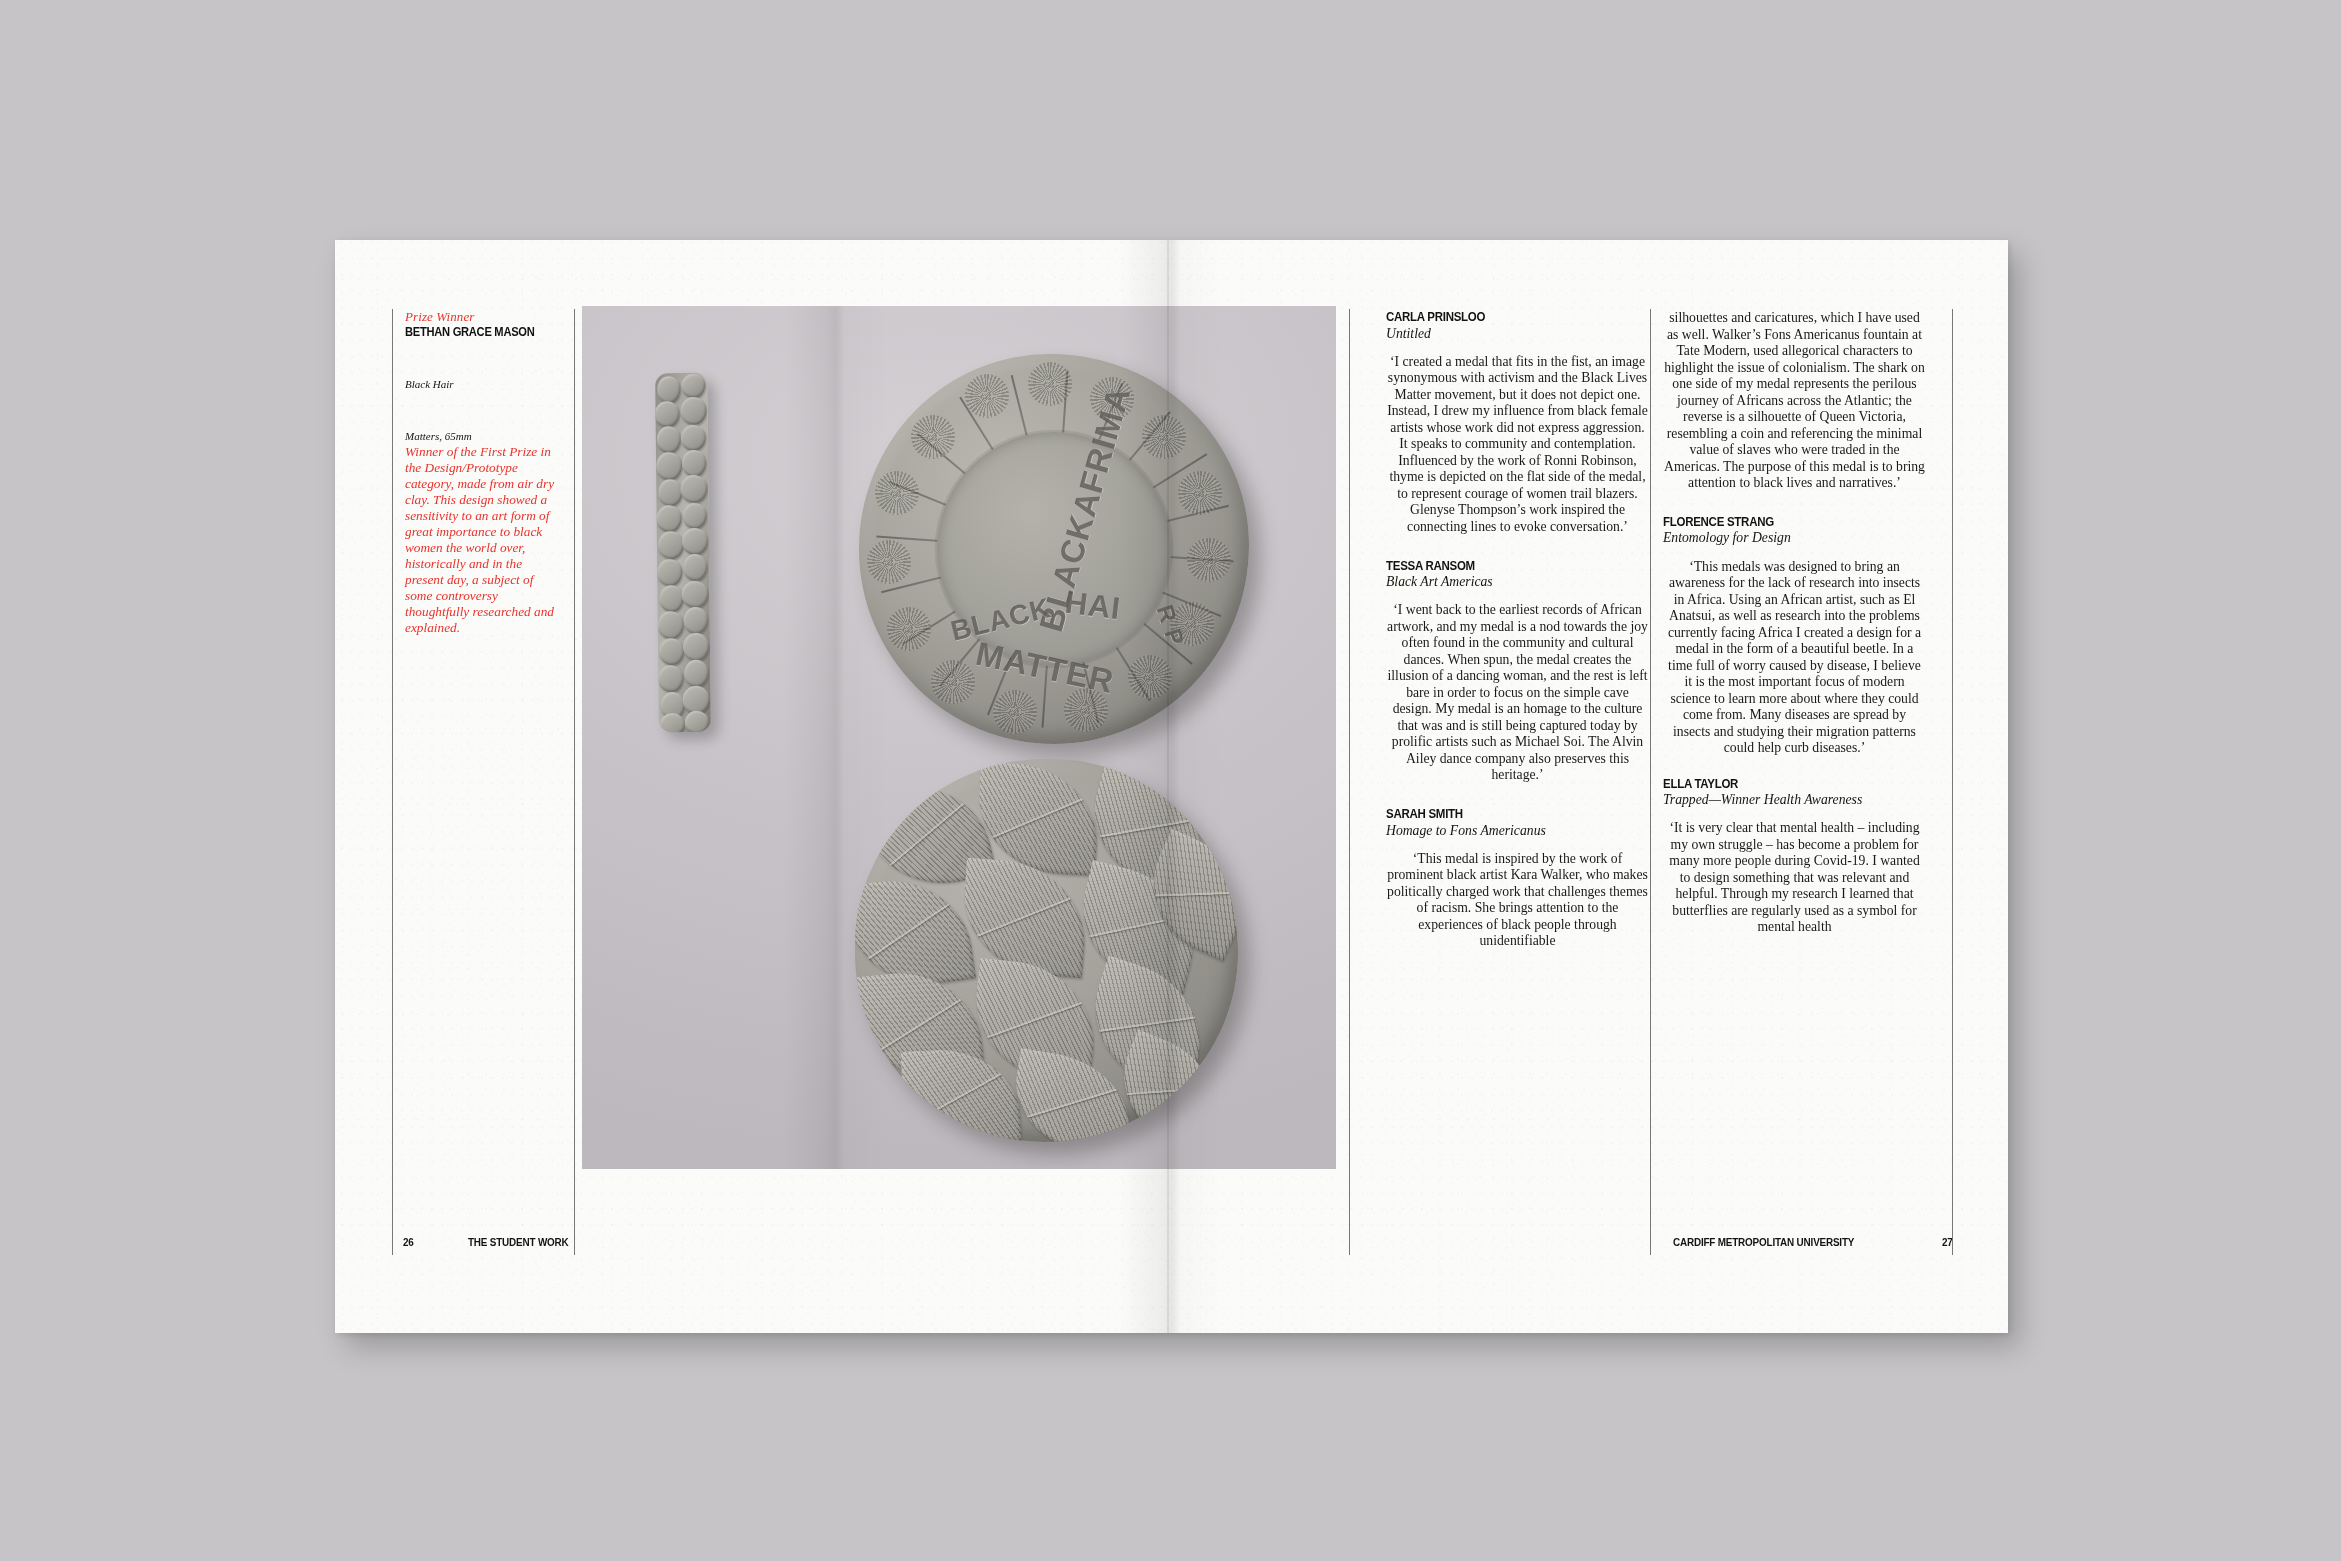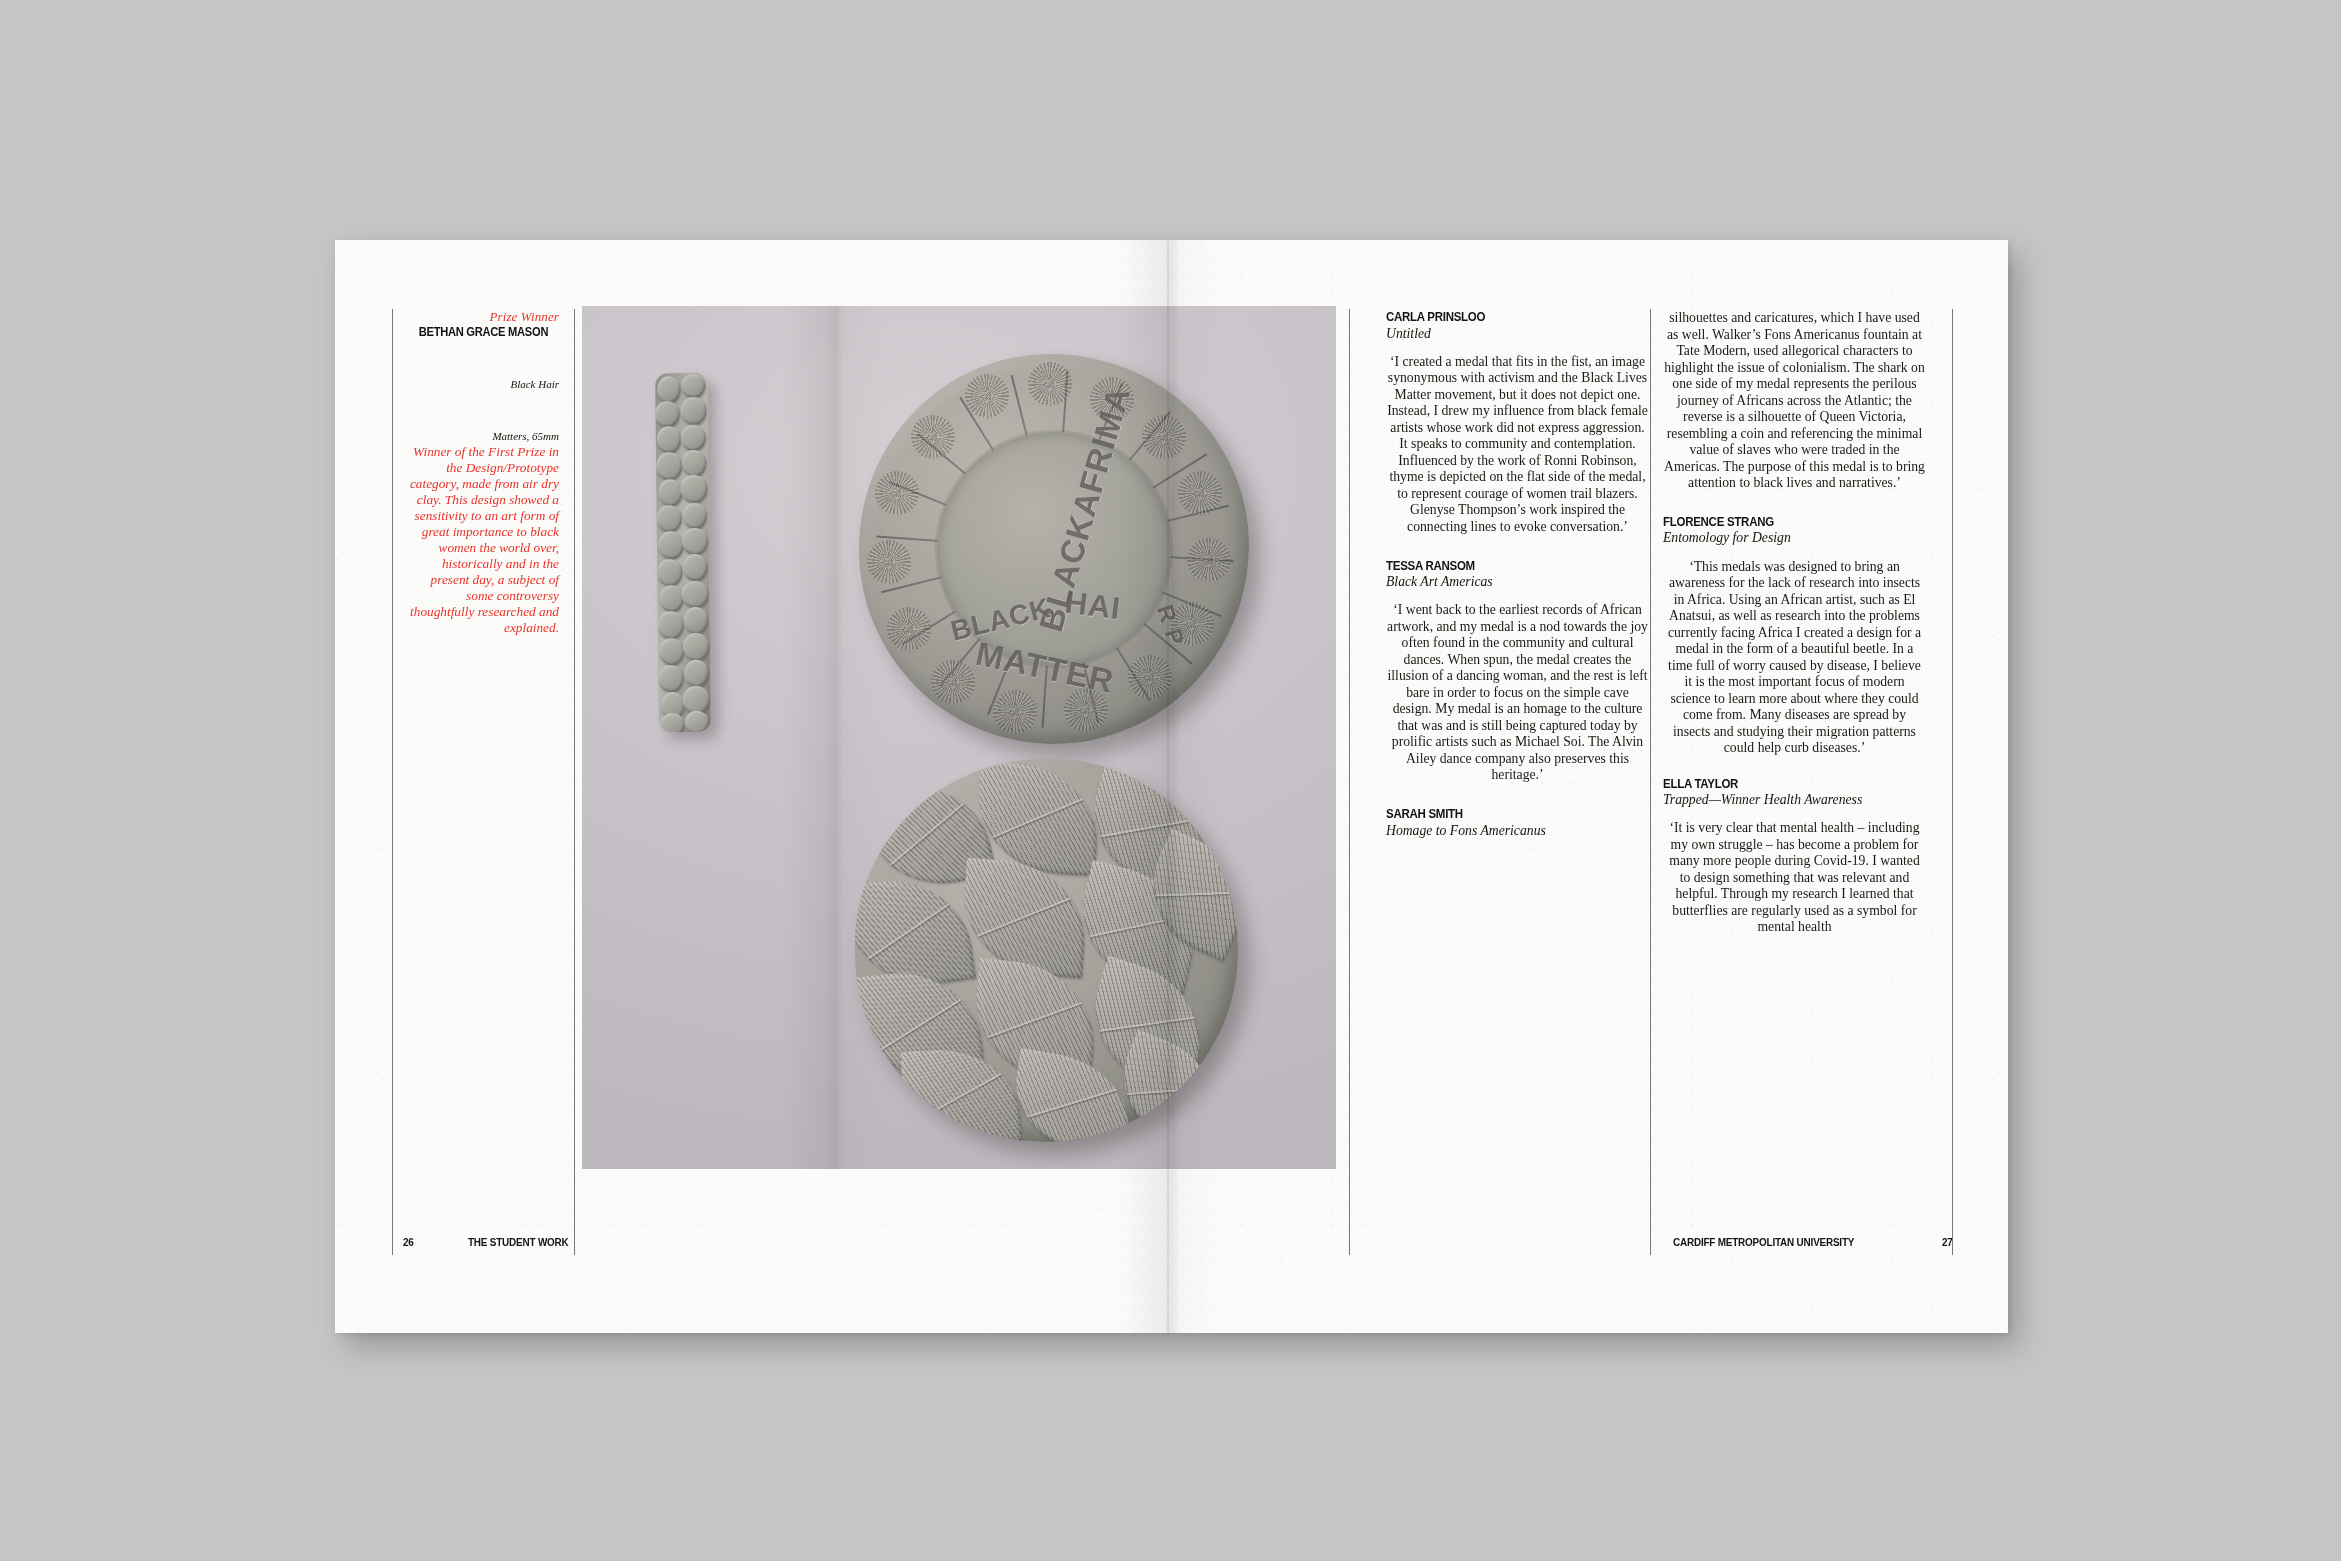--- a/index.html
+++ b/index.html
@@ -87,21 +87,20 @@
     z-index: 5;
   }
 
   
   .caption {
     position: absolute;
     left: 405px;
     top: 309px;
     width: 154px;
     z-index: 4;
-    text-align: right;
   }
   .cap-prize {
     font-style: italic;
     font-size: 13px;
     line-height: 15.6px;
     color: #e8332a;
     letter-spacing: 0.1px;
   }
   .cap-name {
     font-family: "Liberation Sans", sans-serif;
@@ -476,20 +475,21 @@
         <div class="entry-name">TESSA RANSOM</div>
         <div class="entry-title">Black Art Americas</div>
         <div class="entry-body">‘I went back to the earliest records of African artwork, and my medal is a nod towards the joy often found in the community and cultural dances. When spun, the medal creates the illusion of a dancing woman, and the rest is left bare in order to focus on the simple cave design. My medal is an homage to the culture that was and is still being captured today by prolific artists such as Michael Soi. The Alvin Ailey dance company also preserves this heritage.’</div>
       </div>
 
       <div class="gap"></div>
 
       <div class="entry">
         <div class="entry-name">SARAH SMITH</div>
         <div class="entry-title">Homage to Fons Americanus</div>
+        <div class="entry-body">‘This medal is inspired by the work of prominent black artist Kara Walker, who makes politically charged work that challenges themes of racism. She brings attention to the experiences of black people through unidentifiable</div>
       </div>
     </div>
 
     <div class="col col-2" style="left:1328px; top:70px;">
 
       <div class="entry">
         <div class="entry-body">silhouettes and caricatures, which I have used as well. Walker’s Fons Americanus fountain at Tate Modern, used allegorical characters to highlight the issue of colonialism. The shark on one side of my medal represents the perilous journey of Africans across the Atlantic; the reverse is a silhouette of Queen Victoria, resembling a coin and referencing the minimal value of slaves who were traded in the Americas. The purpose of this medal is to bring attention to black lives and narratives.’</div>
       </div>
 
       <div class="gap"></div>

